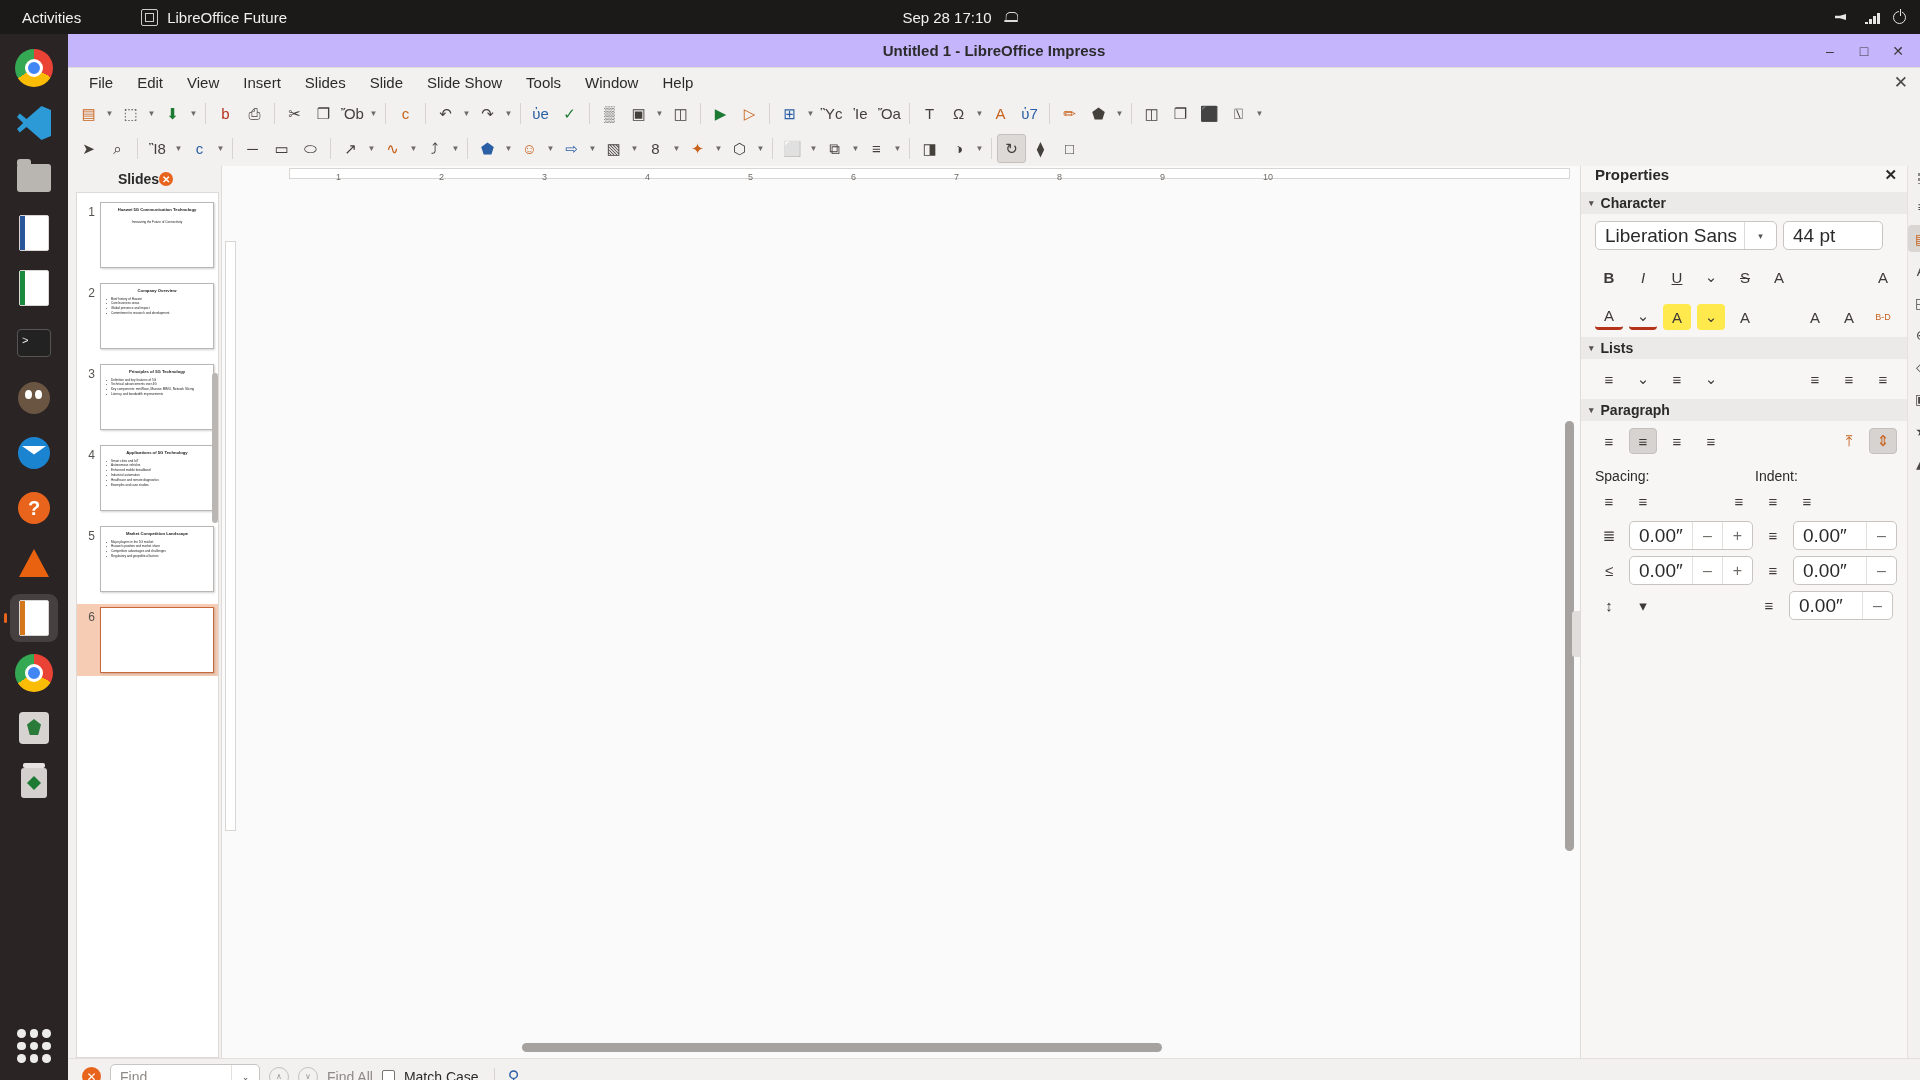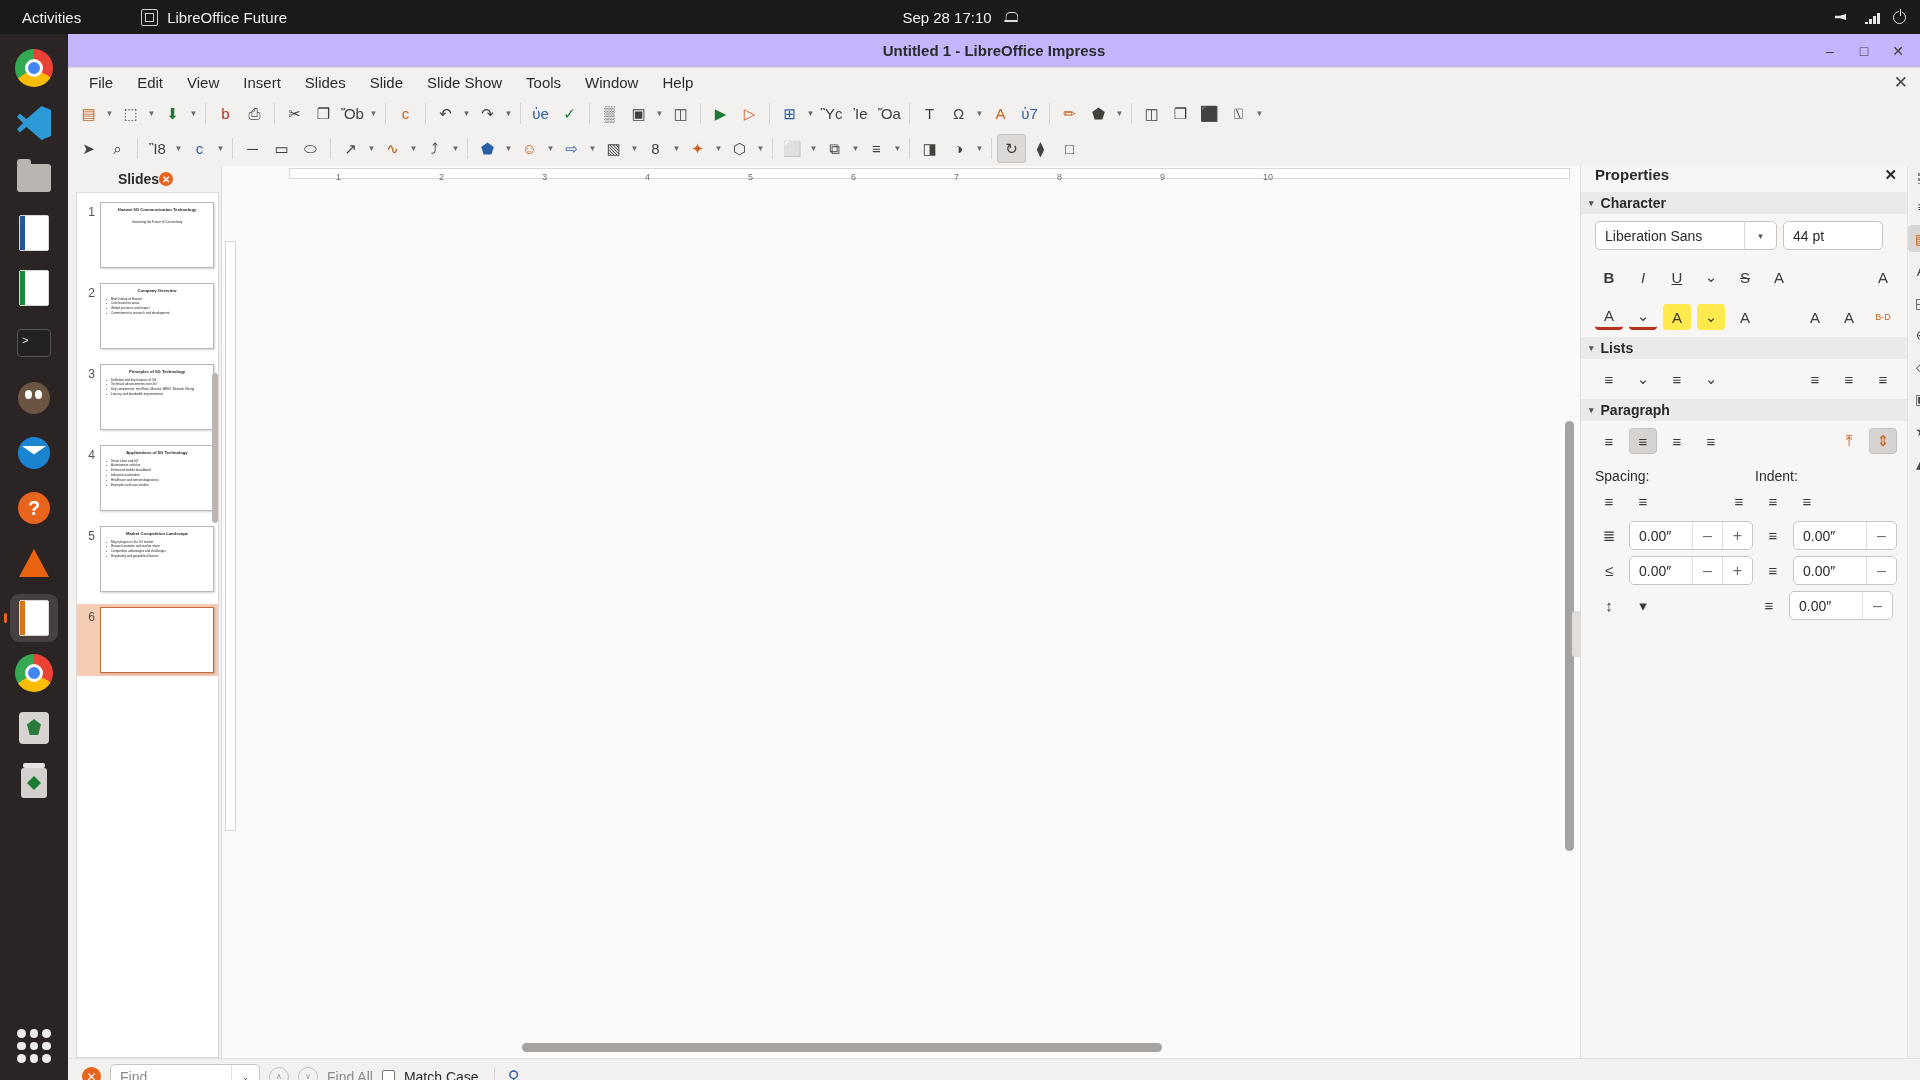--- a/index.html
+++ b/index.html
@@ -140,21 +140,21 @@
   .sidedot{position:absolute;right:0;top:49%;width:8px;height:46px;background:#e0ddda;border-radius:3px 0 0 3px;}
 
   
   #sidebar{width:340px;background:#f7f6f5;border-left:1px solid #dedbd8;display:flex;}
   #sbmain{flex:1;display:flex;flex-direction:column;}
   .sb-title{height:26px;display:flex;justify-content:space-between;padding:0 10px 0 14px;font-weight:bold;font-size:15px;}
   .sb-sec{background:#eceae8;height:22px;display:flex;align-items:center;gap:7px;padding-left:8px;font-weight:bold;font-size:14px;}
   .chev{font-size:9px;color:#55524f;}
   .sb-row{display:flex;align-items:center;gap:6px;padding:7px 10px 7px 14px;}
   .fld{background:#fff;border:1px solid #c7c4c1;border-radius:5px;height:29px;display:flex;align-items:center;}
-  .fld .val{padding:0 9px;font-size:14px;flex:1;white-space:nowrap;overflow:hidden;}
+  .fld .val{padding:0 9px;font-size:19px;flex:1;white-space:nowrap;overflow:hidden;}
   .fld .dd{width:32px;height:100%;display:flex;align-items:center;justify-content:center;border-left:1px solid #dcd9d6;color:#55524f;font-size:9px;}
   .fld .pm{width:30px;height:100%;display:flex;align-items:center;justify-content:center;border-left:1px solid #e2dfdc;color:#6f6c69;font-size:16px;}
   .sbtn{width:28px;height:26px;display:flex;align-items:center;justify-content:center;border-radius:4px;font-size:15px;color:#3c3936;}
   .sbtn.on{background:#d6d3d0;border:1px solid #c3c0bd;}
   .lbl{font-size:14px;color:#2b2b2b;}
   #sbtabs{width:34px;background:#f2f1f0;border-left:1px solid #e4e1de;display:flex;flex-direction:column;align-items:center;padding-top:6px;gap:5px;}
   .sbtab{width:27px;height:27px;display:flex;align-items:center;justify-content:center;border-radius:4px;font-size:14px;}
   .sbtab.on{background:#d9d6d3;}
 
   

